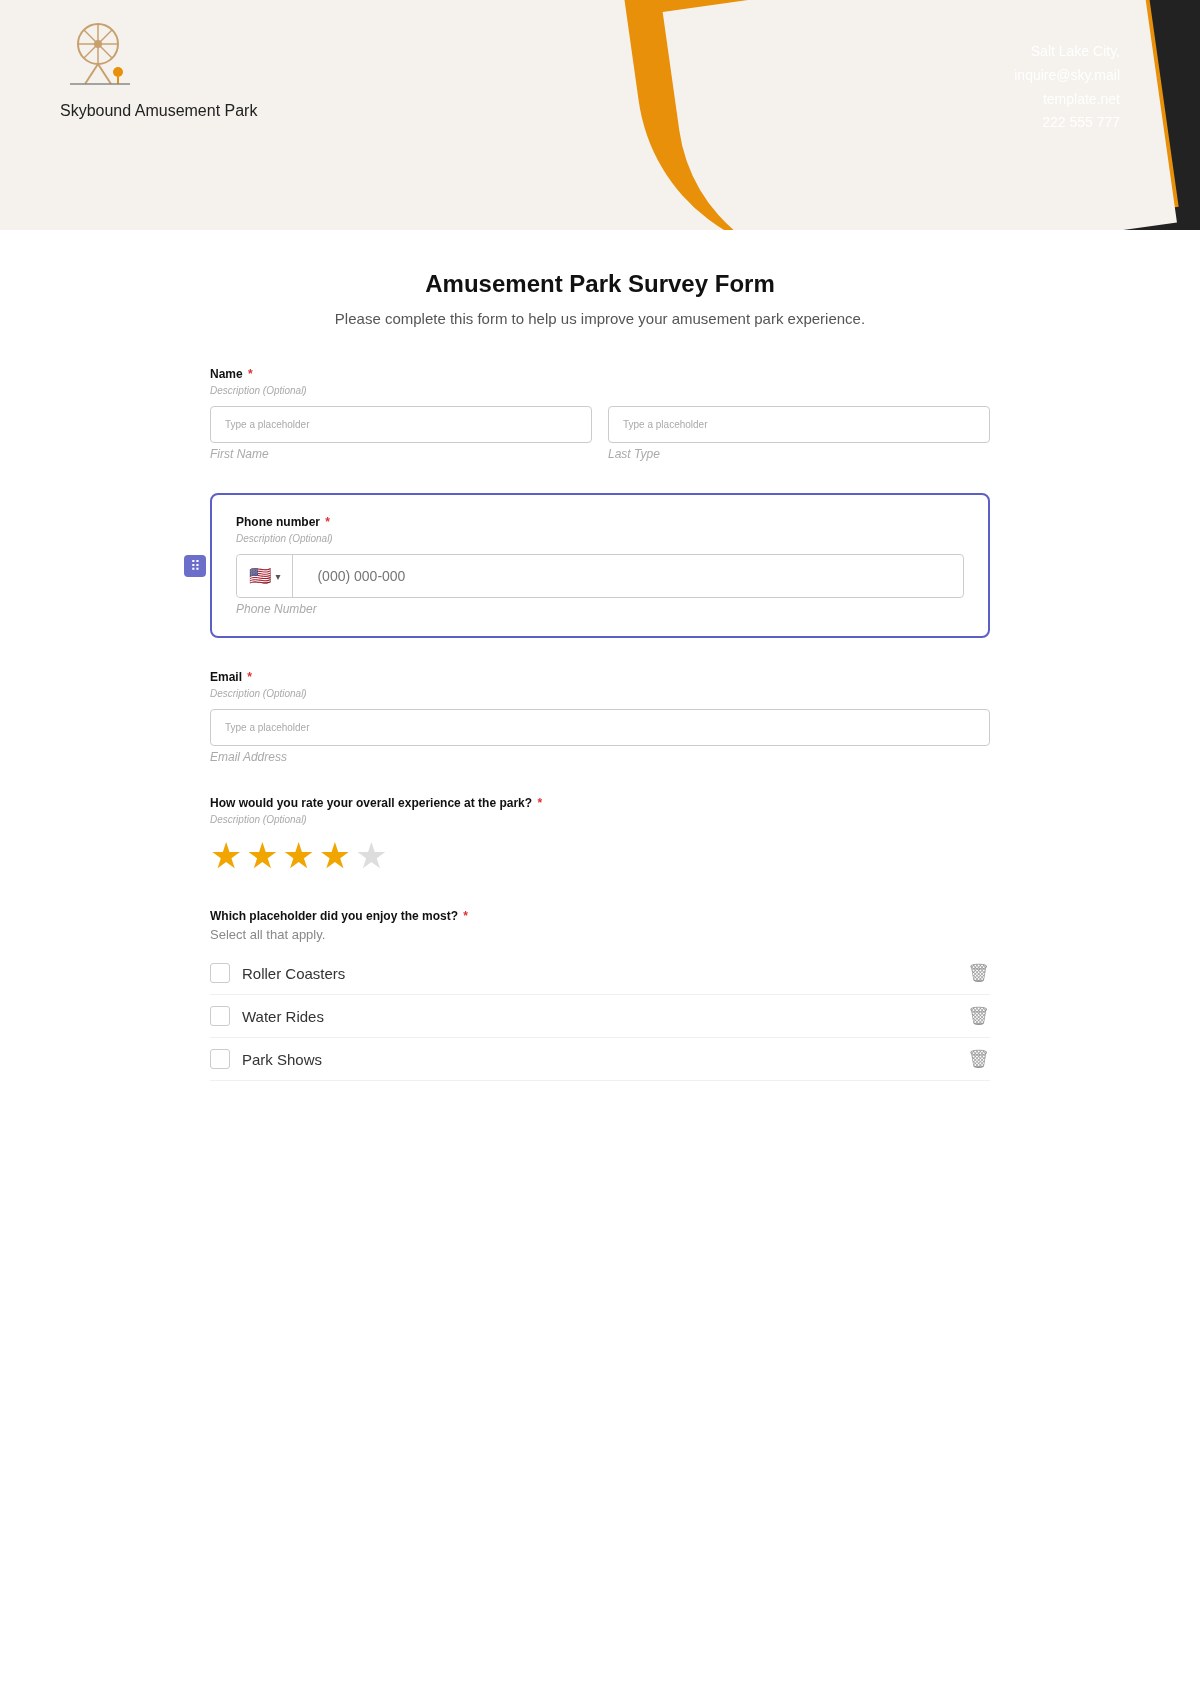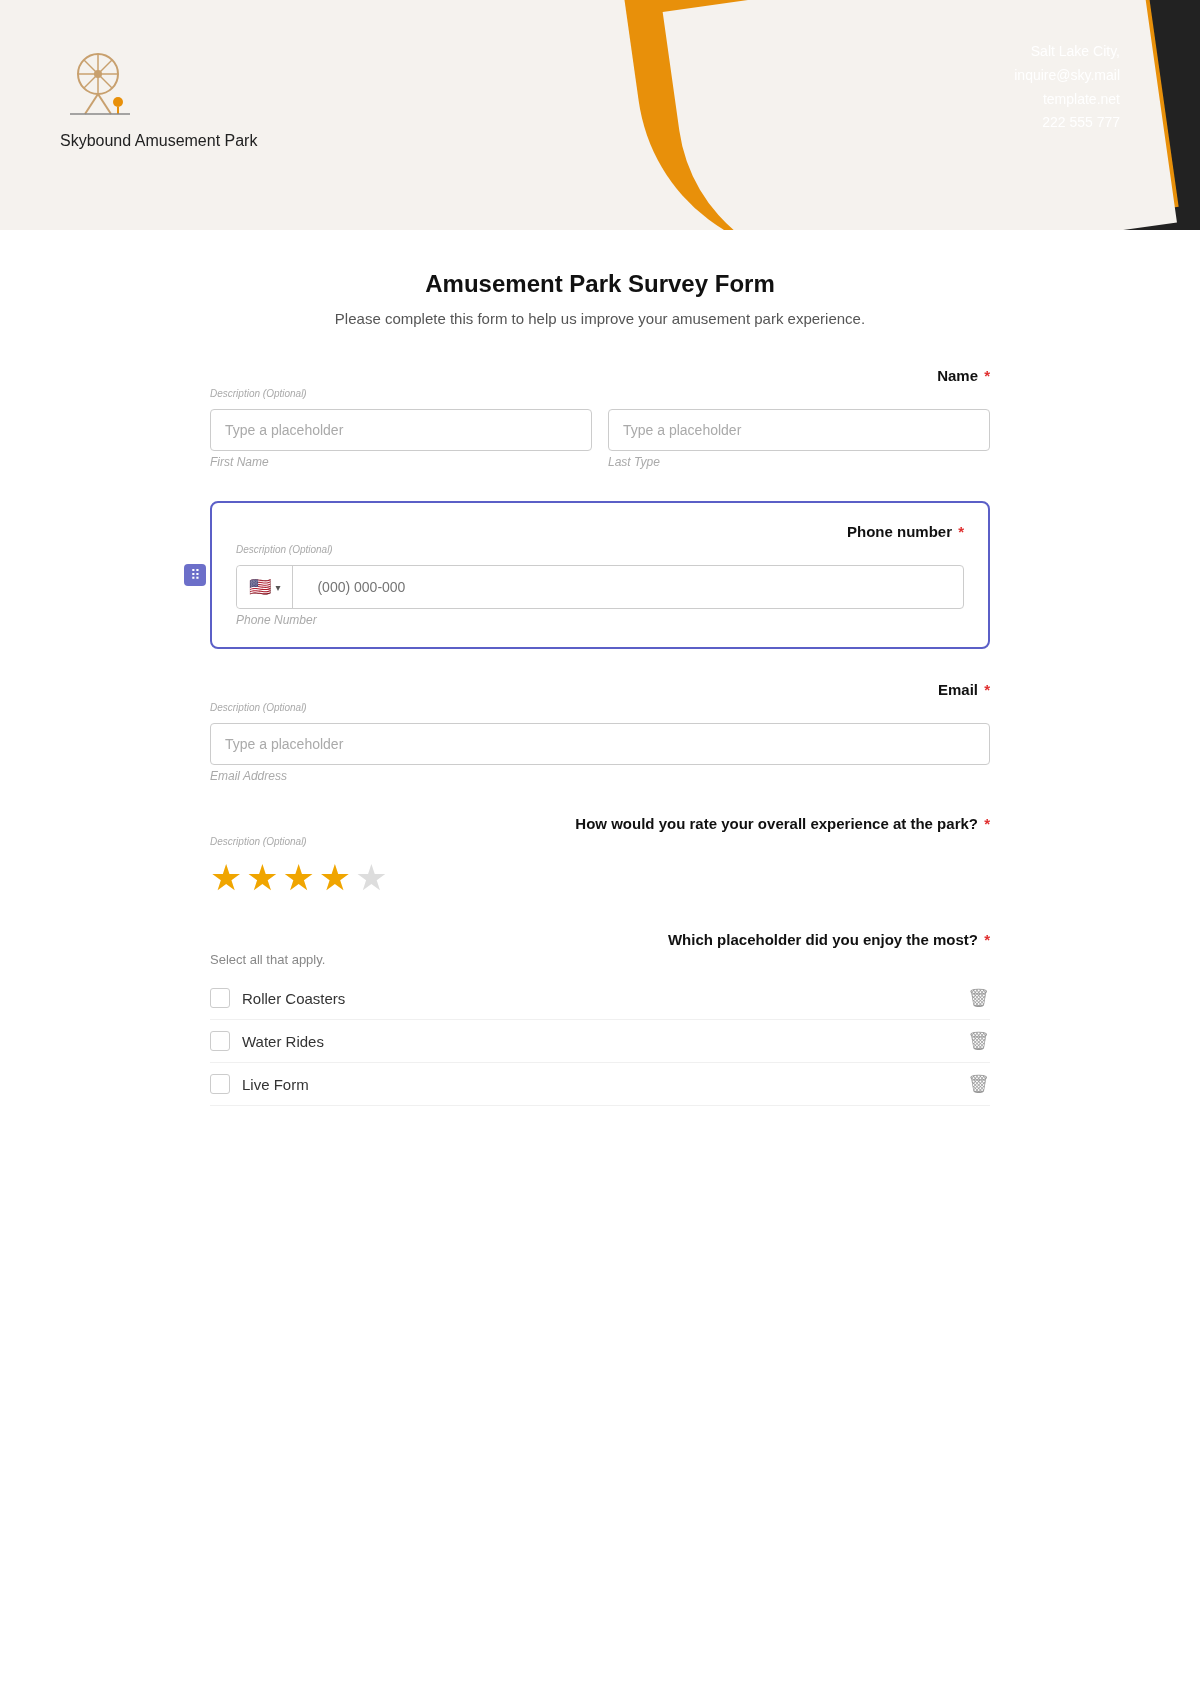--- a/index.html
+++ b/index.html
@@ -13,21 +13,21 @@
     
     .header {
       position: relative;
       width: 100%;
       height: 230px;
       background: #f5f2ee;
       overflow: hidden;
     }
     .header-logo-area {
       position: absolute;
-      top: 42px;
+      top: 12px;
       left: 60px;
       z-index: 10;
     }
     .header-logo-area .logo-icon {
       width: 80px;
       height: 80px;
     }
     .header-brand-name {
       font-size: 16px;
       color: #222;
@@ -106,25 +106,24 @@
       margin-bottom: 32px;
     }
     .form-section.highlighted {
       border: 2px solid #5b5fc7;
       border-radius: 8px;
       padding: 20px 24px;
       position: relative;
     }
 
     .field-label {
-      font-size: 15px;
+      font-size: 12px;
       font-weight: 700;
       color: #111;
       margin-bottom: 4px;
-      text-align: right;
     }
     .field-label .required {
       color: #e03030;
       margin-left: 2px;
     }
     .field-description {
       font-size: 10px;
       color: #aaa;
       font-style: italic;
       margin-bottom: 10px;
@@ -136,21 +135,21 @@
     }
     .name-col {
       flex: 1;
     }
 
     .form-input {
       width: 100%;
       border: 1px solid #ccc;
       border-radius: 4px;
       padding: 12px 14px;
-      font-size: 14px;
+      font-size: 10px;
       color: #3b82f6;
       outline: none;
       background: #fff;
     }
     .form-input::placeholder {
       color: #aaa;
     }
     .field-sublabel {
       font-size: 12px;
       color: #aaa;
@@ -390,19 +389,19 @@
       <div class="checkbox-left">
         <div class="checkbox-box"></div>
         <span class="checkbox-label">Water Rides</span>
       </div>
       <span class="delete-icon">🗑</span>
     </div>
 
     <div class="checkbox-item">
       <div class="checkbox-left">
         <div class="checkbox-box"></div>
-        <span class="checkbox-label">Live Form</span>
+        <span class="checkbox-label">Park Shows</span>
       </div>
       <span class="delete-icon">🗑</span>
     </div>
   </div>
 
 </div>
 
 </body></html>

